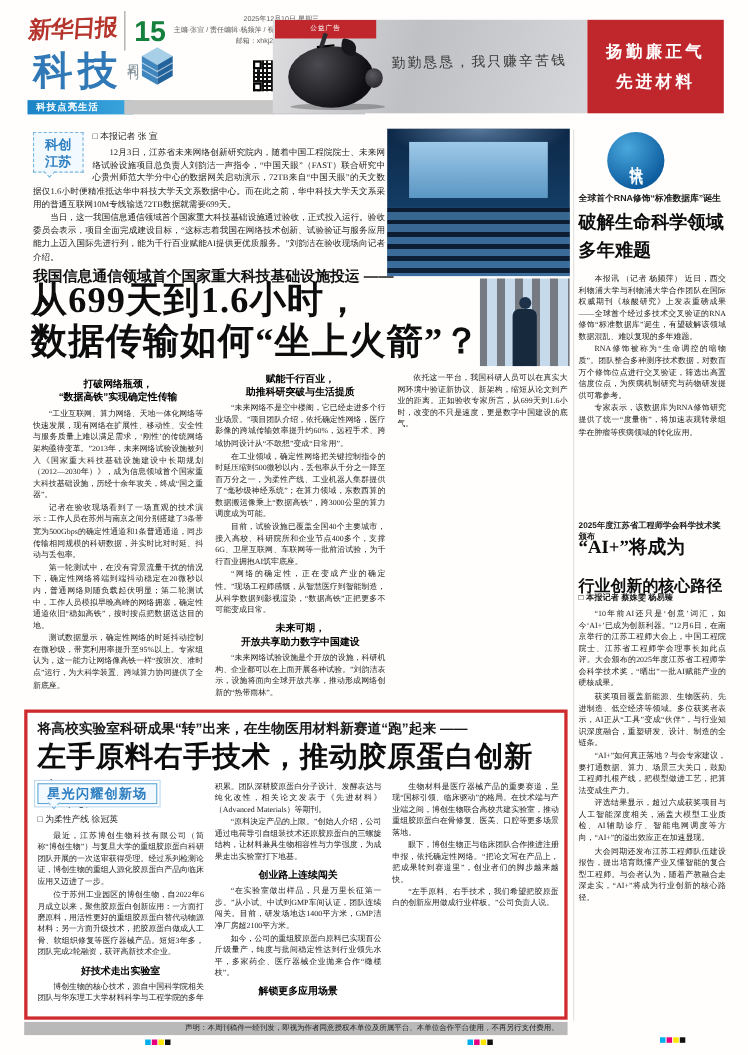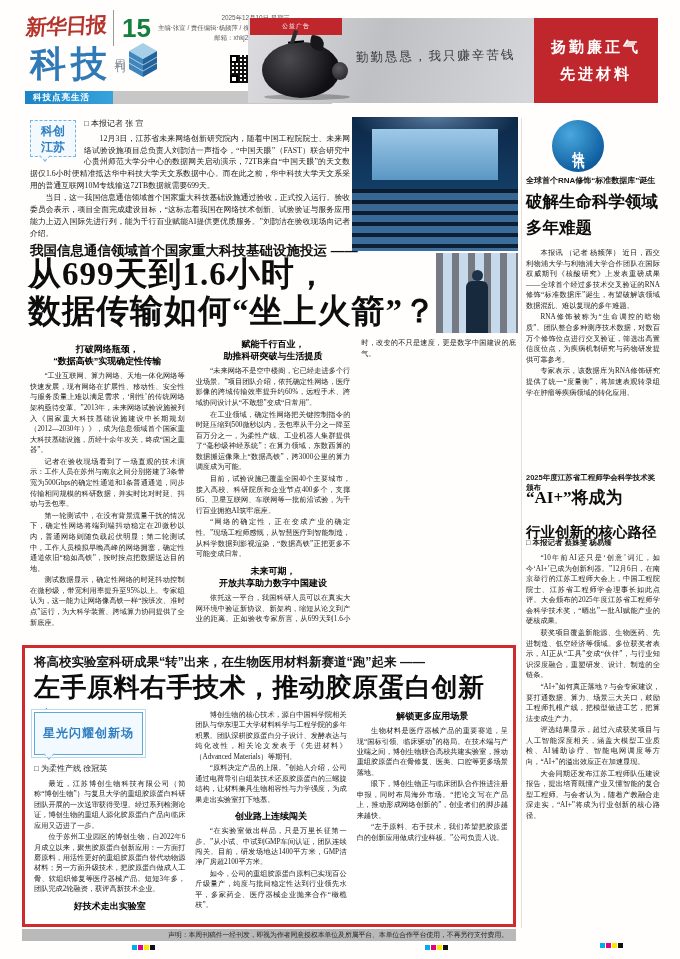--- a/index.html
+++ b/index.html
@@ -81,21 +81,21 @@
   .main-body p,.cols p{margin:0 0 1px;text-indent:2em;}
   h4.sub{font-size:9px;font-weight:700;text-align:center;margin:5px 0 4px;white-space:pre-line;
          break-inside:avoid;font-family:"Liberation Sans",sans-serif;line-height:1.35;color:#000;}
 
   
   .bottombox{left:22px;top:645px;width:494px;height:282px;border:3px solid #cf2b2e;background:#fff;box-sizing:border-box;}
   .b-kicker{position:absolute;left:9px;top:6px;font-size:12.5px;font-weight:700;font-family:"Liberation Sans",sans-serif;}
   .b-headline{position:absolute;left:9px;top:22px;width:474px;font-size:26px;font-weight:900;letter-spacing:.5px;color:#0d0d0d;}
   .b-cols{position:absolute;left:9px;top:62px;width:474px;height:206px;column-count:3;column-gap:10px;column-fill:auto;
           font-size:7.2px;line-height:1.45;text-align:justify;}
-  .bubble.star{display:inline-block;font-size:12px;padding:12px 8px;margin:2px 0 6px;letter-spacing:1px;
+  .bubble.star{display:inline-block;font-size:12px;padding:0 8px;margin:2px 0 6px;letter-spacing:1px;
                border:1px solid #5fa7d6;box-shadow:0 0 0 2px #fff,0 0 0 3px #bcd9ee;}
   .b-cols .byline{margin:2px 0 4px;}
   .footerbar{left:22px;top:929px;width:494px;height:12px;background:#b9b9b9;color:#222;font-size:6.8px;
              line-height:12px;text-align:right;padding-right:8px;box-sizing:border-box;
              font-family:"Liberation Sans",sans-serif;}
   .regmarks{display:flex;gap:1px;align-items:center;}
   .regmarks i{width:5px;height:5px;display:block;}
 
   
   .sidebar-sep{left:521px;top:118px;width:1px;height:810px;background:#e2e0dc;}
@@ -201,20 +201,21 @@
 助推科研突破与生活提质</h4>
     <div>
         <p>“未来网络不是空中楼阁，它已经走进多个行业场景。”项目团队介绍，依托确定性网络，医疗影像的跨城传输效率提升约60%，远程手术、跨域协同设计从“不敢想”变成“日常用”。</p>
         <p>在工业领域，确定性网络把关键控制指令的时延压缩到500微秒以内，丢包率从千分之一降至百万分之一，为柔性产线、工业机器人集群提供了“毫秒级神经系统”；在算力领域，东数西算的数据搬运像乘上“数据高铁”，跨3000公里的算力调度成为可能。</p>
         <p>目前，试验设施已覆盖全国40个主要城市，接入高校、科研院所和企业节点400多个，支撑6G、卫星互联网、车联网等一批前沿试验，为千行百业拥抱AI筑牢底座。</p>
         <p>“网络的确定性，正在变成产业的确定性。”现场工程师感慨，从智慧医疗到智能制造，从科学数据到影视渲染，“数据高铁”正把更多不可能变成日常。</p>
       </div>
     <h4 class="sub">未来可期，
 开放共享助力数字中国建设</h4>
     <div>
+        <p>“未来网络试验设施是个开放的设施，科研机构、企业都可以在上面开展各种试验。”刘韵洁表示，设施将面向全球开放共享，推动形成网络创新的“热带雨林”。</p>
         <p>依托这一平台，我国科研人员可以在真实大网环境中验证新协议、新架构，缩短从论文到产业的距离。正如验收专家所言，从699天到1.6小时，改变的不只是速度，更是数字中国建设的底气。</p>
       </div>
   </div>
 
   <div class="abs bottombox">
     <div class="b-kicker">将高校实验室科研成果“转”出来，在生物医用材料新赛道“跑”起来 ——</div>
     <div class="b-headline">左手原料右手技术，推动胶原蛋白创新应用</div>
     <div class="b-cols cols">
       <span class="bubble star">星光闪耀创新场</span>
       <div class="byline">□ 为柔性产线 徐冠英</div>
@@ -228,21 +229,21 @@
           <p>“原料决定产品的上限。”创始人介绍，公司通过电荷导引自组装技术还原胶原蛋白的三螺旋结构，让材料兼具生物相容性与力学强度，为成果走出实验室打下地基。</p>
         </div>
       <h4 class="sub">创业路上连续闯关</h4>
       <div>
           <p>“在实验室做出样品，只是万里长征第一步。”从小试、中试到GMP车间认证，团队连续闯关。目前，研发场地达1400平方米，GMP洁净厂房超2100平方米。</p>
           <p>如今，公司的重组胶原蛋白原料已实现百公斤级量产，纯度与批间稳定性达到行业领先水平，多家药企、医疗器械企业抛来合作“橄榄枝”。</p>
         </div>
       <h4 class="sub">解锁更多应用场景</h4>
       <div>
           <p>生物材料是医疗器械产品的重要赛道，呈现“国标引领、临床驱动”的格局。在技术端与产业端之间，博创生物联合高校共建实验室，推动重组胶原蛋白在骨修复、医美、口腔等更多场景落地。</p>
-          <p>眼下，博创生物正与临床团队合作推进注册申报，同时布局海外市场。“把论文写在产品上，推动形成网络创新的”，创业者们的脚步越来越快。</p>
+          <p>眼下，博创生物正与临床团队合作推进注册申报，依托确定性网络。“把论文写在产品上，把成果转到赛道里”，创业者们的脚步越来越快。</p>
           <p>“左手原料、右手技术，我们希望把胶原蛋白的创新应用做成行业样板。”公司负责人说。</p>
         </div>
     </div>
   </div>
   <div class="abs footerbar">声明：本周刊稿件一经刊发，即视为作者同意授权本单位及所属平台、本单位合作平台使用，不再另行支付费用。</div>
 
   <div class="abs regmarks" style="left:132px;top:945px;">
     <i style="background:#00adee"></i>
       <i style="background:#e6007e"></i>
       <i style="background:#ffe600"></i>

